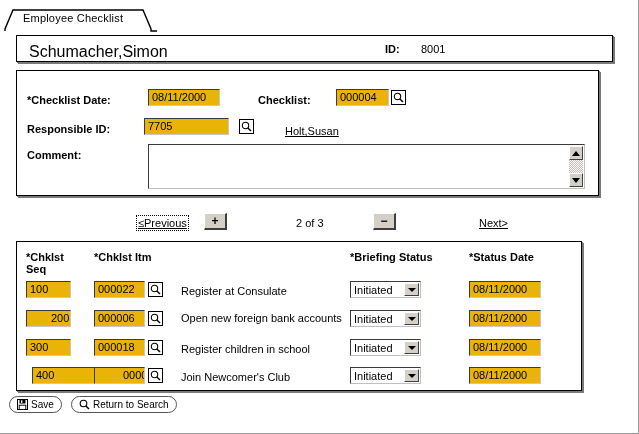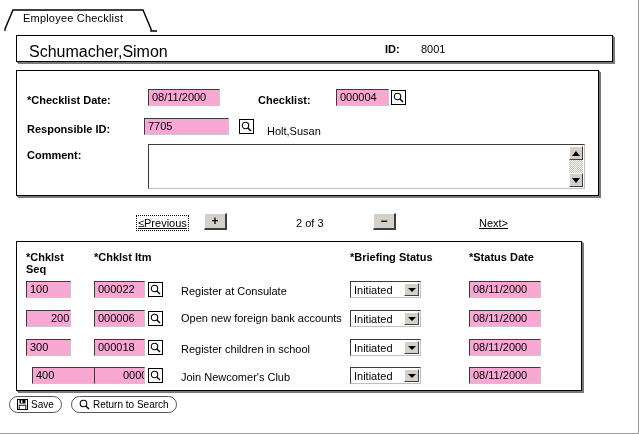--- a/index.html
+++ b/index.html
@@ -105,21 +105,21 @@
     font-size: 11px;
     font-weight: normal;
     color: #000;
     white-space: nowrap;
   }
 
   
   .inputbox {
     position: absolute;
     box-sizing: border-box;
-    background: #f9a8d4;
+    background: #eab308;
     border-top: 1px solid #3a3a3a;
     border-left: 1px solid #3a3a3a;
     border-right: 1px solid #c8c8c8;
     border-bottom: 1px solid #c8c8c8;
     font-size: 11px;
     color: #000;
     line-height: 1;
     padding: 0 0 0 3px;
     display: flex;
     align-items: center;
@@ -370,21 +370,21 @@
     </div>
 
     <div class="lbl" style="left:10px; top:52px;">Responsible ID:</div>
     <div class="inputbox" style="left:127px; top:47px; width:85px; height:17px;">7705</div>
     <div class="mag" style="left:222px; top:48px;">
       <svg width="11" height="11" viewBox="0 0 11 11">
         <circle cx="4.5" cy="4.5" r="3.2" fill="none" stroke="#000" stroke-width="1.1"></circle>
         <line x1="6.9" y1="6.9" x2="10" y2="10" stroke="#000" stroke-width="1.4"></line>
       </svg>
     </div>
-    <div class="plain" style="left:250px; top:54px;">Holt,Susan</div>
+    <div class="plain" style="left:268px; top:54px;text-decoration:underline;">Holt,Susan</div>
 
     <div class="lbl" style="left:10px; top:78px;">Comment:</div>
     <div id="comment-box">
       <span style="position:absolute;left:3px;top:2px;font-size:11px;color:#000;"></span>
       <div id="comment-scroll">
         <div class="sb-btn" id="sb-up">
           <span class="arrow-up"></span>
         </div>
         <div class="sb-track"></div>
         <div class="sb-btn" id="sb-down">

